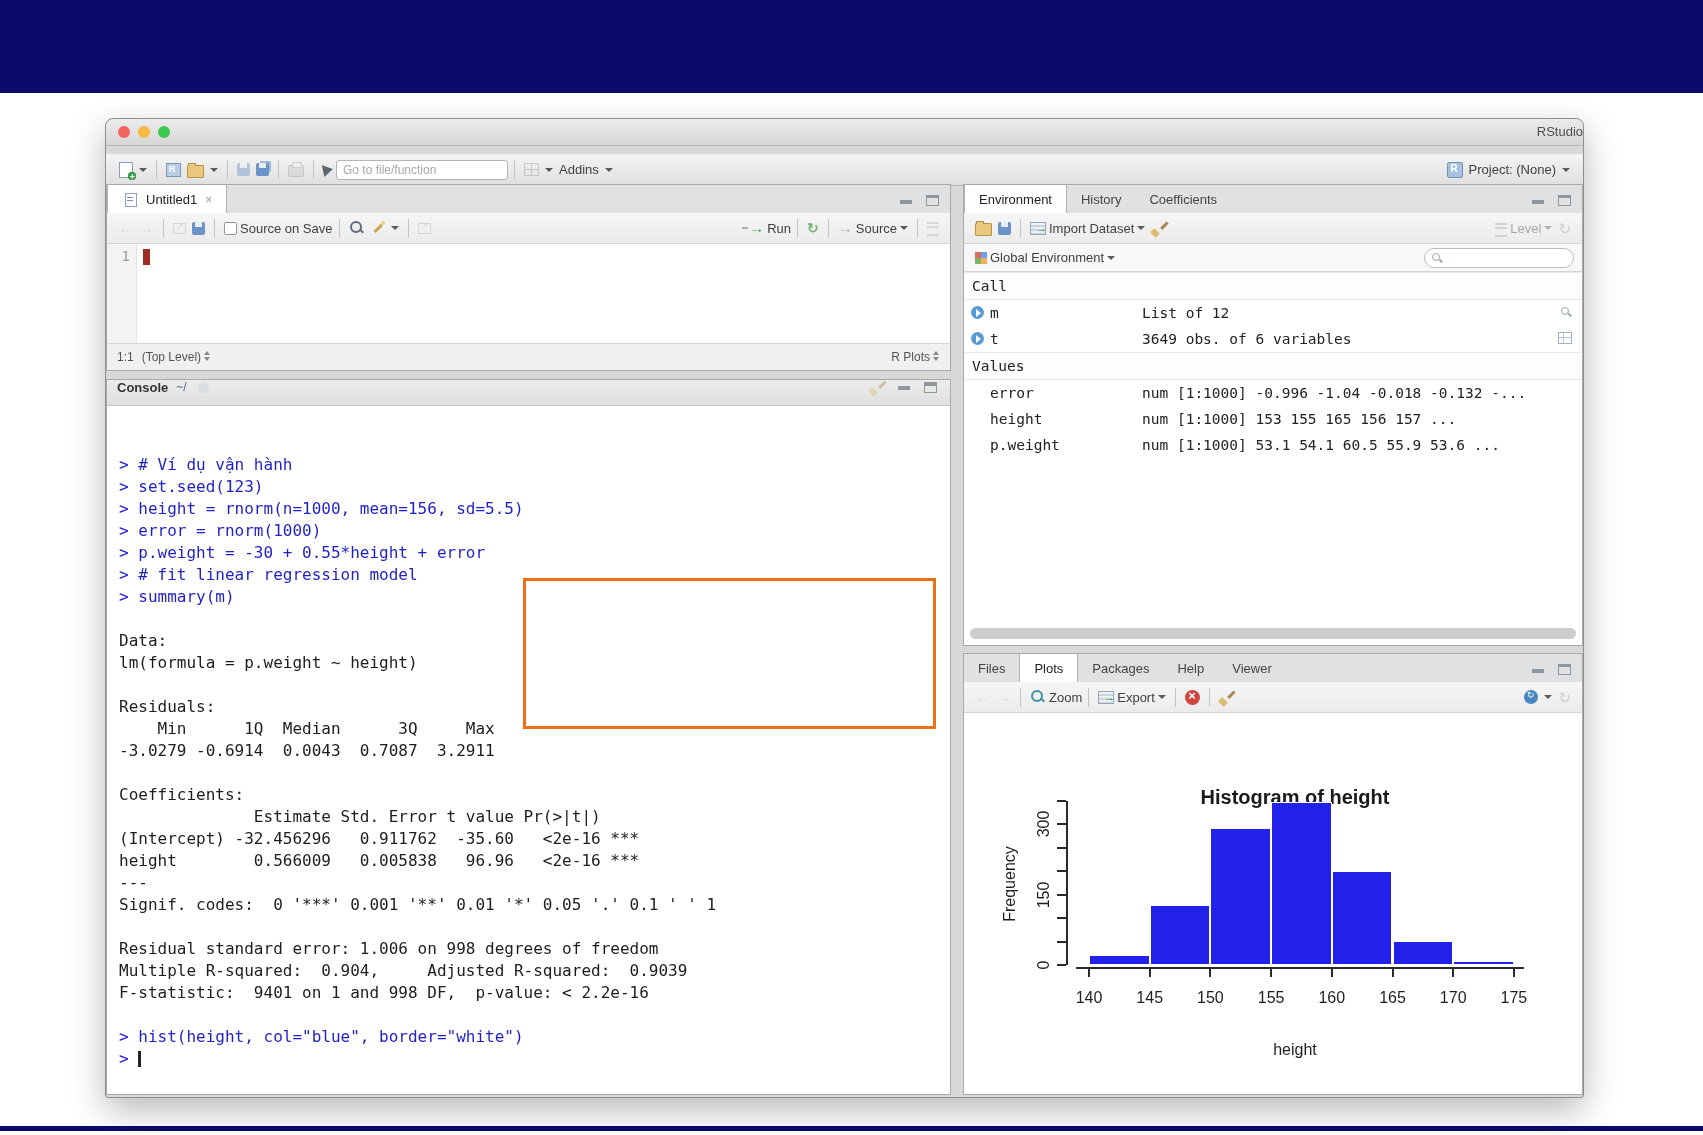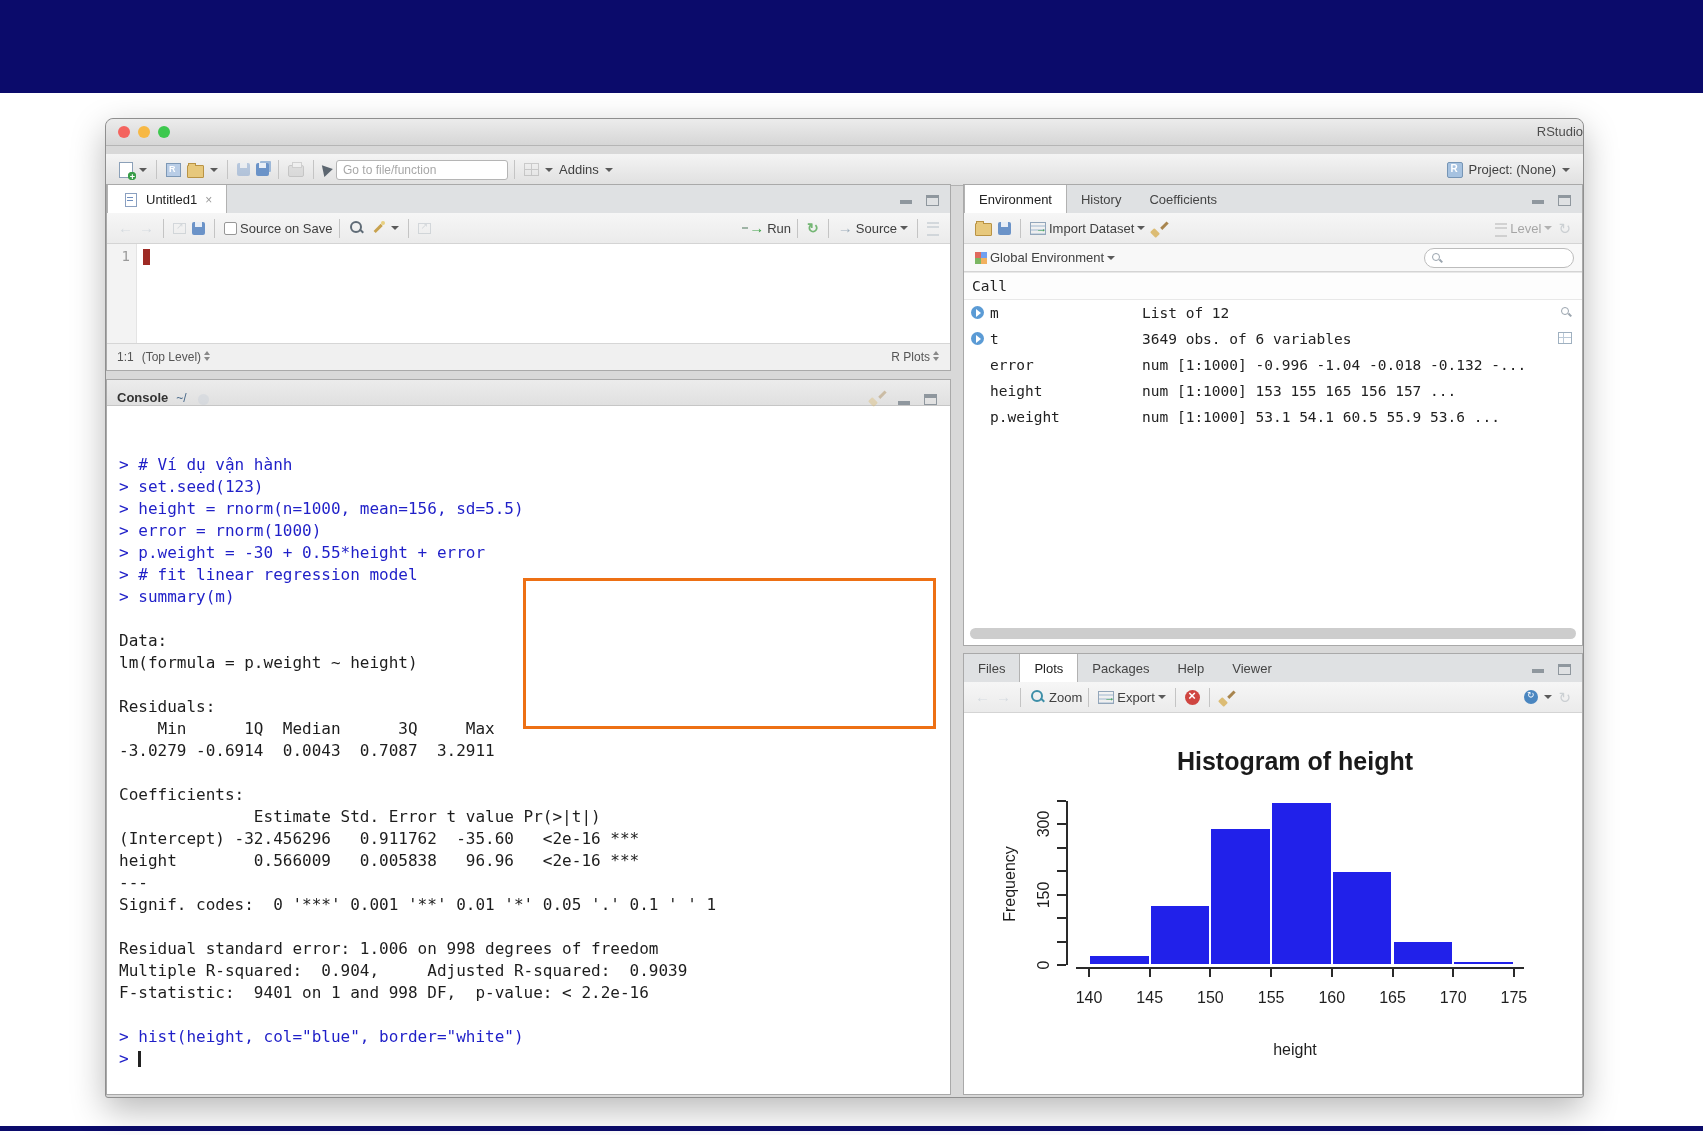--- a/index.html
+++ b/index.html
@@ -120,21 +120,21 @@
        color:#9a9a9a;font-family:"DejaVu Sans Mono",monospace;font-size:14px;text-align:right;padding:4px 6px 0 0;box-sizing:border-box;}
   .ed-cursor{position:absolute;left:36px;top:5px;width:7px;height:16px;background:#9e2b25;}
   .statusbar{position:absolute;left:0;right:0;bottom:0;height:26px;background:#f0f0f0;border-top:1px solid #d6d6d6;
        display:flex;align-items:center;font-size:12px;color:#555;padding:0 10px;gap:8px;}
   .updown{display:inline-block;width:7px;height:10px;position:relative;margin-left:3px;}
   .updown::before{content:"";position:absolute;left:0;top:0;border-left:3.5px solid transparent;border-right:3.5px solid transparent;border-bottom:4px solid #888;}
   .updown::after{content:"";position:absolute;left:0;bottom:0;border-left:3.5px solid transparent;border-right:3.5px solid transparent;border-top:4px solid #888;}
 
   
   .chead{position:absolute;left:0;top:0;right:0;height:26px;background:linear-gradient(#ececec,#e0e0e0);
-       border-bottom:1px solid #c6c6c6;display:flex;align-items:flex-end;padding:0 10px;gap:8px;box-sizing:border-box;}
+       border-bottom:1px solid #c6c6c6;display:flex;align-items:flex-start;padding:0 10px;gap:8px;box-sizing:border-box;}
   .chead .t{font-size:13px;font-weight:bold;color:#333;}
   .chead .p{font-size:12px;color:#4a6a8a;}
   #console-output{position:absolute;left:12px;top:74px;right:4px;
        font-family:"DejaVu Sans Mono",monospace;font-size:16px;line-height:22px;color:#1d1d1d;}
   .cline{white-space:pre;height:22px;}
   .cline.cmd{color:#1f1fc8;}
   .tcursor{display:inline-block;width:2.5px;height:16px;background:#222;vertical-align:-3px;}
 
   
   #env-list{position:absolute;left:0;top:87px;right:0;font-family:"DejaVu Sans Mono",monospace;font-size:14.5px;color:#222;}
@@ -151,21 +151,21 @@
   .mag-sm{width:12px;height:12px;position:relative;flex:0 0 auto;}
   .mag-sm::before{content:"";position:absolute;left:1px;top:1px;width:6px;height:6px;border:1.5px solid #9aa4ae;border-radius:50%;}
   .mag-sm::after{content:"";position:absolute;left:8px;top:8px;width:4px;height:1.5px;background:#9aa4ae;transform:rotate(45deg);}
 
   
   #plot-canvas{position:absolute;left:0;top:59px;right:0;bottom:0;background:#fff;overflow:hidden;}
   .hbar{position:absolute;box-sizing:border-box;border:1.5px solid #fff;}
   .axisline{position:absolute;background:#2a2a2a;}
   .ticklab{position:absolute;width:44px;text-align:center;font-size:16px;color:#1e1e1e;}
   .rot{transform:rotate(-90deg);}
-  .ptitle{position:absolute;text-align:center;font-weight:bold;font-size:25px;color:#1a1a1a;}
+  .ptitle{position:absolute;text-align:center;font-weight:bold;font-size:20px;color:#1a1a1a;margin-top:39px;}
   .axlabel{position:absolute;text-align:center;font-size:16px;color:#1e1e1e;}
 
   
   .annot{position:absolute;left:523px;top:578px;width:407px;height:145px;border:3px solid #ed7014;background:transparent;}
 </style>
 </head>
 <body>
 
 <div class="stage">
   <div class="navy-top"></div>
@@ -350,20 +350,21 @@
             <span class="env-name">m</span>
             <span class="env-value">List of 12</span>
             <span class="env-right mag-sm" style="position: absolute; right: 10px; top: 6px;"></span>
           </div>
           <div class="env-row">
             <span class="ic-play-circle"></span>
             <span class="env-name">t</span>
             <span class="env-value">3649 obs. of 6 variables</span>
             <span class="env-right ic-gridsm" style="position: absolute; right: 10px; top: 6px;"></span>
           </div>
+          <div class="env-section">Values</div>
           <div class="env-row">
             <span class="env-name">error</span>
             <span class="env-value">num [1:1000] -0.996 -1.04 -0.018 -0.132 -...</span>
           </div>
           <div class="env-row">
             <span class="env-name">height</span>
             <span class="env-value">num [1:1000] 153 155 165 156 157 ...</span>
           </div>
           <div class="env-row">
             <span class="env-name">p.weight</span>

